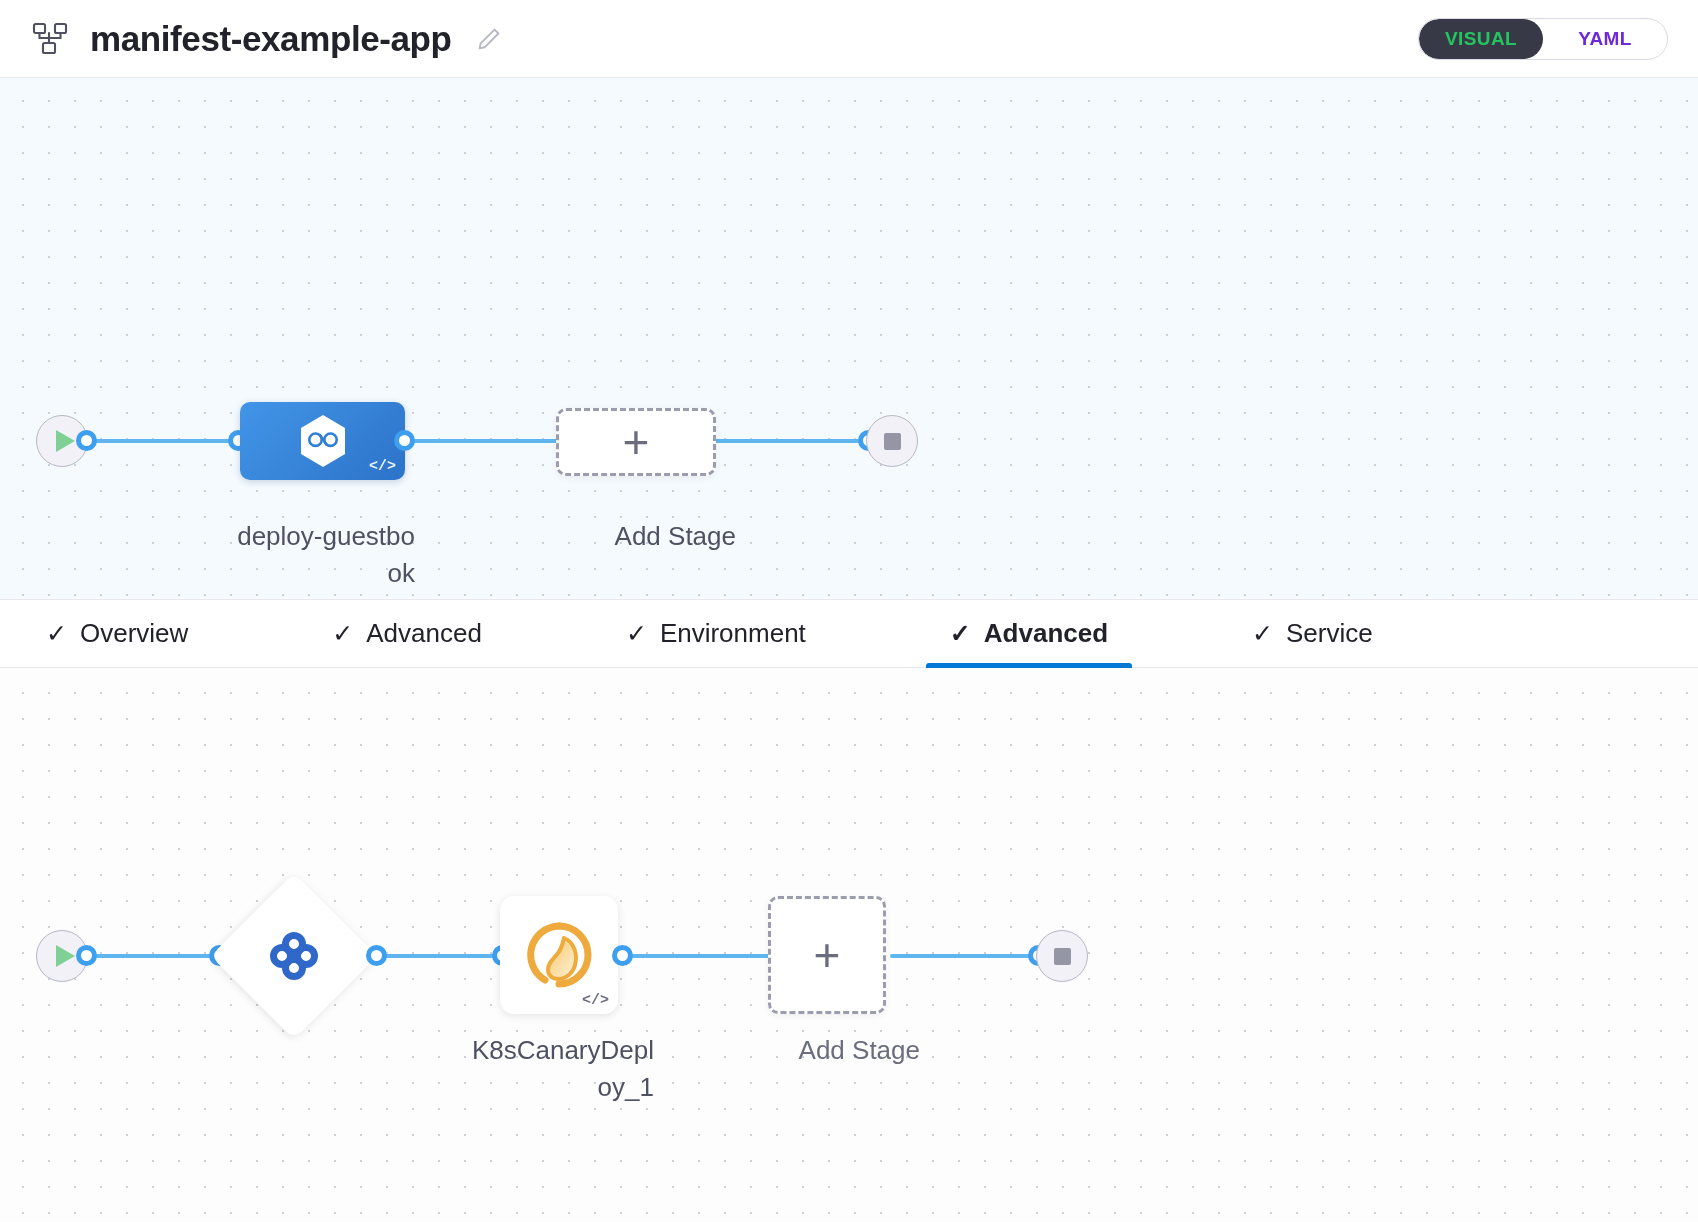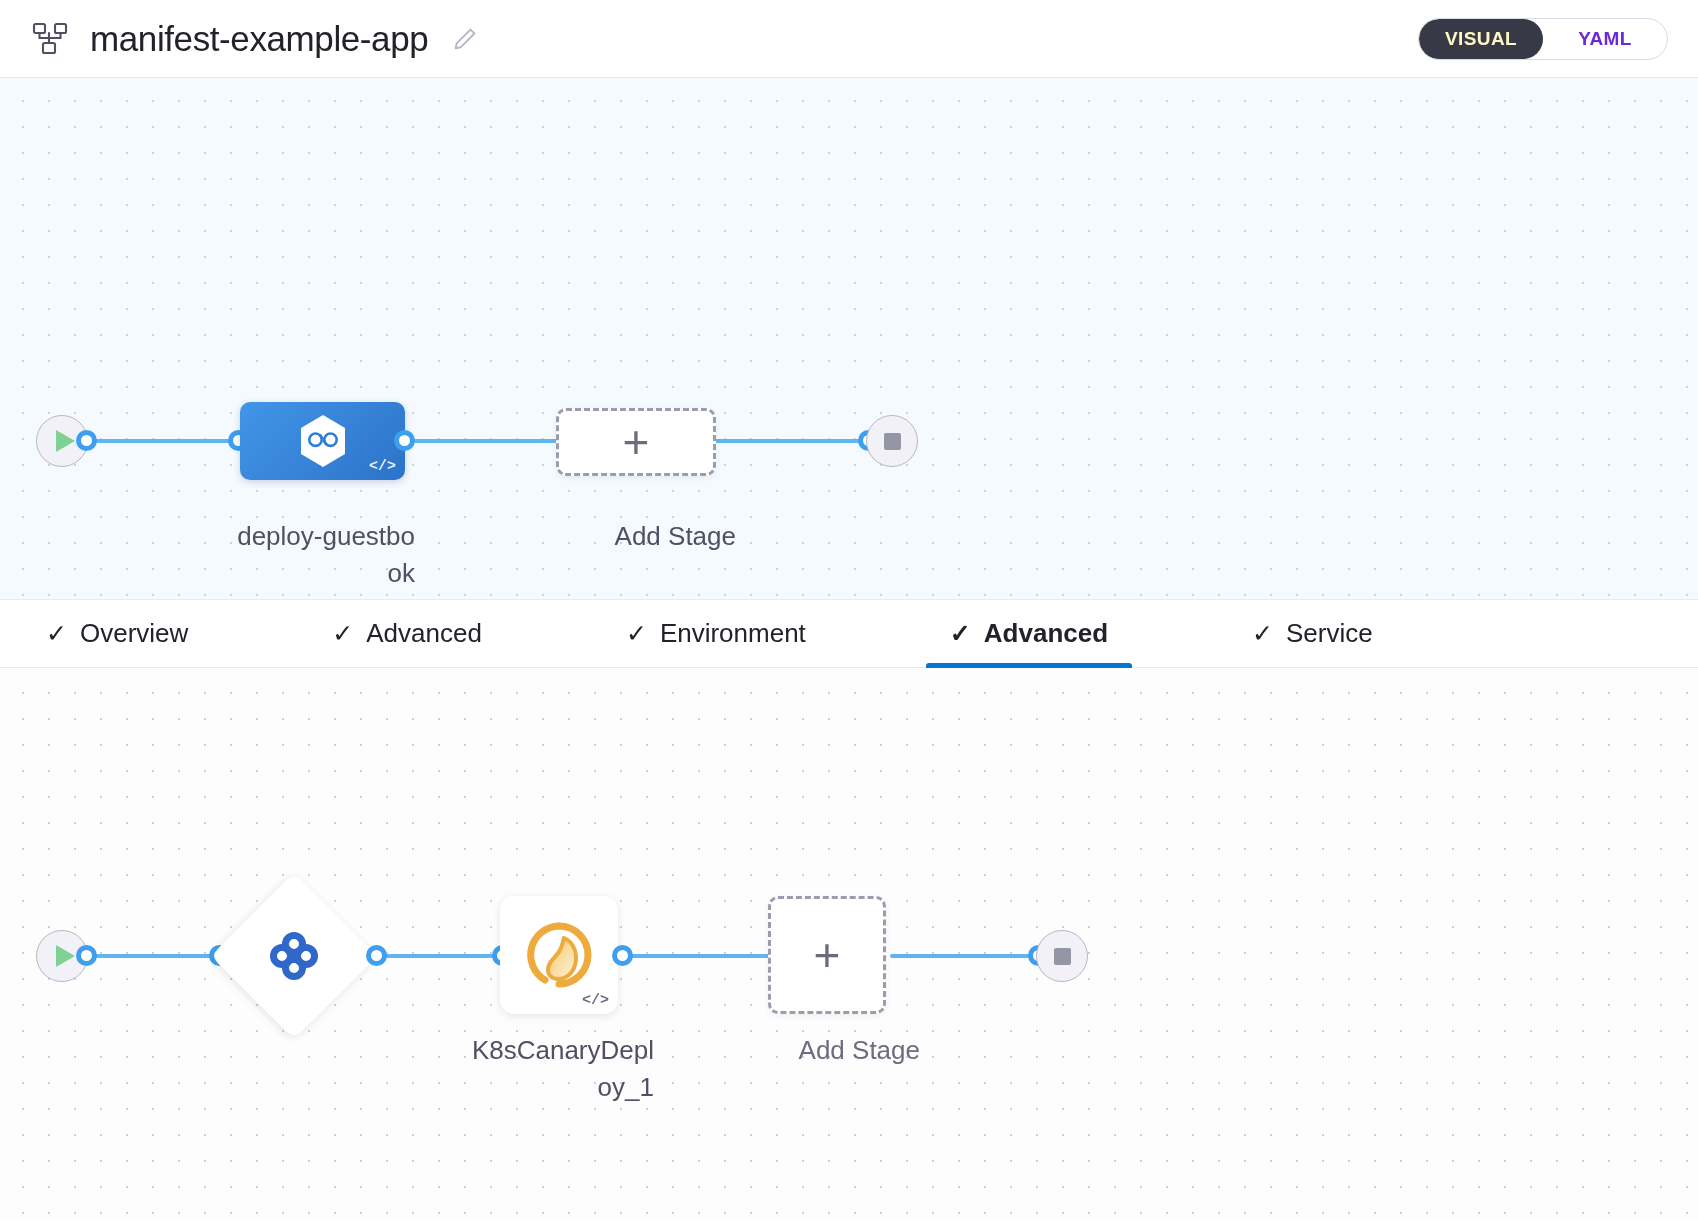--- a/index.html
+++ b/index.html
@@ -23,21 +23,21 @@
     padding: 0 28px;
   }
   .pipeline-icon {
     width: 44px; height: 44px;
     display: flex; align-items: center; justify-content: center;
     color: #4f5162;
     flex: 0 0 auto;
   }
   .page-title {
     font-size: 35px;
-    font-weight: normal;
+    font-weight: bold;
     color: #22222a;
     letter-spacing: -0.4px;
     margin-left: 18px;
     white-space: nowrap;
   }
   .edit-icon {
     margin-left: 22px;
     width: 30px; height: 30px;
     color: #b6b8c4;
     display: flex; align-items: center; justify-content: center;
@@ -63,21 +63,21 @@
     align-items: center;
     justify-content: center;
     font-size: 19px;
     font-weight: bold;
     letter-spacing: 0.4px;
     color: #6d28d9;
     border-radius: 21px;
   }
   .mode-opt.active {
     background: #383946;
-    color: #fef9c3;
+    color: #22c55e;
   }
 
   
   .stage-canvas {
     position: relative;
     height: 522px;
     background-color: #f4fafe;
     background-image: radial-gradient(circle, #c9d2dc 1.2px, transparent 1.3px);
     background-size: 26px 26px;
     background-position: 10px 10px;

